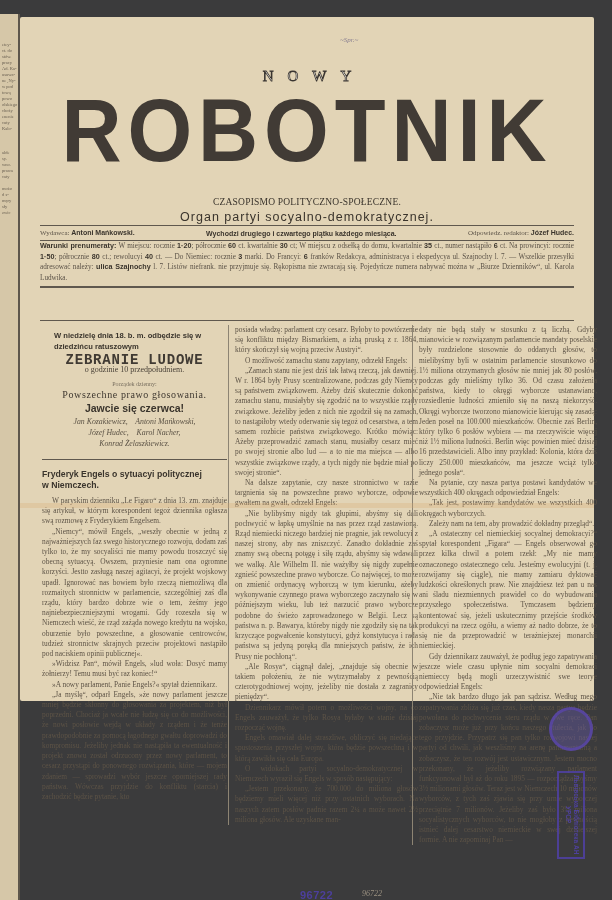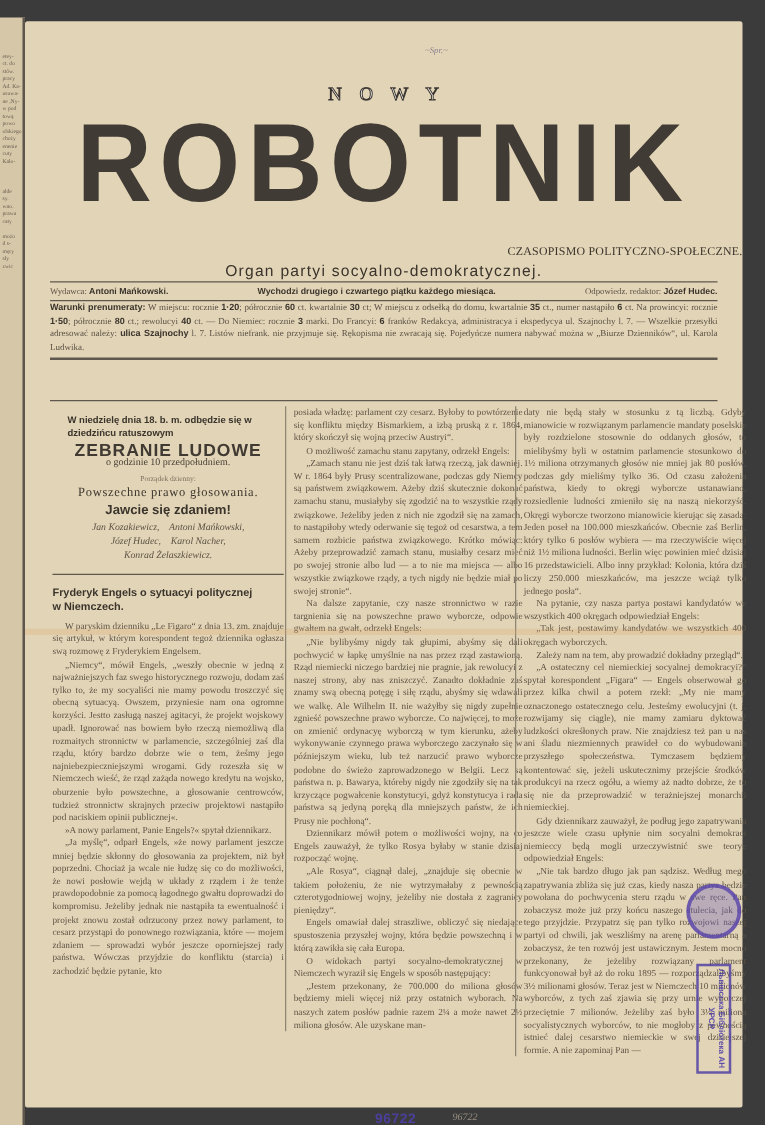--- a/index.html
+++ b/index.html
@@ -1,39 +1,39 @@
 <!DOCTYPE html>
 <html><head>
 <meta charset="utf-8">
 <style>
   html, body { margin:0; padding:0; }
   body { width:612px; height:900px; background:#3b3b3c; position:relative; overflow:hidden; font-family:"Liberation Serif", serif; }
   .prev-page { position:absolute; left:0; top:14px; width:18px; height:886px; background:#d6c7a8; border-right:2px solid #5d564c; overflow:hidden; }
   .prev-page .frag { font-size:4.5px; line-height:6px; color:#6a6052; padding:28px 1px 0 2px; white-space:pre-line; }
-  .page { position:absolute; left:20px; top:17px; width:574px; height:869px; background:#e2d4b6; border-radius:2px; color:#3a342c; }
+  .page { position:absolute; left:20px; top:17px; width:574px; height:684px; background:#e2d4b6; border-radius:2px; color:#3a342c; }
   .page::after { content:""; position:absolute; left:0; right:0; top:486px; height:5px; background:rgba(214,170,110,0.28); }
   .topline { position:absolute; left:20px; right:20px; top:23px; height:18px; display:flex; justify-content:space-between; align-items:center; font-family:"Liberation Sans", sans-serif; font-weight:bold; font-size:9px; color:#3a3530; border-bottom:1.5px solid #6b655a; padding-bottom:3px; }
   .nowy { position:absolute; left:0; right:0; top:51px; text-align:center; font-family:"Liberation Serif", serif; font-size:15px; letter-spacing:14px; color:#fdfbf6; -webkit-text-stroke:0.8px #3a3530; padding-left:14px; }
   .robotnik { position:absolute; left:0; right:0; top:64px; text-align:center; font-family:"Liberation Sans", sans-serif; font-weight:bold; font-size:84px; line-height:98px; color:#413b35; letter-spacing:6px; transform:scaleX(0.99) scaleY(1.06); }
-  .sub1 { position:absolute; left:0; right:0; top:180px; text-align:right; font-size:9.5px; color:#3a342c; letter-spacing:0.2px; }
+  .sub1 { position:absolute; left:0; right:0; top:180px; text-align:center; font-size:9.5px; color:#3a342c; letter-spacing:0.2px; }
   .sub2 { position:absolute; left:0; right:0; top:193px; text-align:center; font-family:"Liberation Sans", sans-serif; font-weight:normal; font-size:12.5px; color:#3a342c; letter-spacing:1px; }
   .infobar { position:absolute; left:20px; right:20px; top:208px; border-top:1.5px solid #5f584e; border-bottom:1px solid #5f584e; height:14px; display:flex; justify-content:space-between; align-items:center; font-size:7px; color:#5b5247; }
   .infobar b { font-family:"Liberation Sans", sans-serif; color:#3a342c; }
   .terms { position:absolute; left:20px; right:20px; top:224px; font-size:7.2px; line-height:10.5px; color:#5b5247; text-align:justify; border-bottom:2px solid #5f584e; padding-bottom:3px; }
   .terms b { font-family:"Liberation Sans", sans-serif; color:#3a342c; }
   .appeal { position:absolute; left:20px; right:20px; top:266px; text-align:center; font-family:"Liberation Sans", sans-serif; font-weight:bold; font-size:9.2px; line-height:19px; color:#3a342c; letter-spacing:0.3px; }
   .rule-top { position:absolute; left:20px; right:20px; top:303px; border-top:1.5px solid #5f584e; }
   .col { position:absolute; top:308px; font-size:7.4px; line-height:10.2px; color:#5d5346; text-align:justify; }
   .col1 { left:22px; width:185px; }
   .col2 { left:208px; width:183px; border-left:1px solid #8d8473; padding-left:6px; }
   .col3 { left:392px; width:178px; border-left:1px solid #8d8473; padding-left:6px; }
   .col p { margin:0; text-indent:10px; }
   .notice { text-align:center; color:#3a342c; padding-top:5px; }
   .notice .n1 { font-family:"Liberation Sans", sans-serif; font-weight:bold; font-size:7.6px; line-height:11px; text-align:left; padding-left:12px; }
-  .notice .n2 { font-family:Liberation Sans, sans-serif; font-weight:bold; font-size:14px; letter-spacing:0.8px; margin-top:3px; color:#403a33; }
+  .notice .n2 { font-family:Liberation Mono, monospace; font-weight:bold; font-size:14px; letter-spacing:0.8px; margin-top:3px; color:#403a33; }
   .notice .n3 { font-size:8px; color:#4a4238; }
   .notice .n4 { font-size:6px; color:#7a7060; margin-top:4px; }
   .notice .n5 { font-size:10px; letter-spacing:0.6px; color:#3e372f; }
   .notice .n6 { font-family:"Liberation Sans", sans-serif; font-weight:bold; font-size:7.5px; line-height:10px; text-align:left; margin-top:3px; }
   .notice .n6 .i { padding-left:20px; display:inline-block; }
   .notice .n7 { font-family:"Liberation Sans", sans-serif; font-weight:bold; font-size:10.5px; margin-top:3px; }
   .notice .sign { font-style:italic; font-size:7.8px; line-height:11px; color:#5a5144; margin-top:3px; }
   .sep { border-top:1.8px solid #5f584e; margin:10px 0 0 0; }
   .headline { text-align:left; font-family:"Liberation Sans", sans-serif; font-weight:bold; font-size:8.7px; line-height:11px; color:#3a342c; margin:9px 0 5px; }
   .stamp-round { position:absolute; left:549px; top:707px; width:38px; height:38px; border-radius:50%; border:3px solid rgba(90,70,170,0.8); background:rgba(110,95,190,0.35); }
@@ -121,46 +121,47 @@
 
   <div class="rule-top"></div>
 
   <div class="col col1">
     <div class="notice">
       <div class="n1">W niedzielę dnia 18. b. m. odbędzie się w dziedzińcu ratuszowym</div>
       <div class="n2">ZEBRANIE LUDOWE</div>
       <div class="n3">o godzinie 10 przedpołudniem.</div>
       <div class="n4">Porządek dzienny:</div>
       <div class="n5">Powszechne prawo głosowania.</div>
-      <div class="n7">Jawcie się zdaniem!</div>
+      <div class="n7">Jawcie się czerwca!</div>
       <div class="sign">
         <div style="white-space:pre">Jan Kozakiewicz,    Antoni Mańkowski,</div>
         <div style="white-space:pre">Józef Hudec,    Karol Nacher,</div>
         <div>Konrad Żelaszkiewicz.</div>
       </div>
     </div>
     <div class="sep"></div>
     <div class="headline">
       <div>Fryderyk Engels o sytuacyi politycznej</div>
       <div>w Niemczech.</div>
     </div>
     <p>W paryskim dzienniku „Le Figaro“ z dnia 13. zm. znajduje się artykuł, w którym korespondent tegoż dziennika ogłasza swą rozmowę z Fryderykiem Engelsem.</p>
     <p>„Niemcy“, mówił Engels, „weszły obecnie w jedną z najważniejszych faz swego historycznego rozwoju, dodam zaś tylko to, że my socyaliści nie mamy powodu troszczyć się obecną sytuacyą. Owszem, przyniesie nam ona ogromne korzyści. Jestto zasługą naszej agitacyi, że projekt wojskowy upadł. Ignorować nas bowiem było rzeczą niemożliwą dla rozmaitych stronnictw w parlamencie, szczególniej zaś dla rządu, który bardzo dobrze wie o tem, żeśmy jego najniebezpieczniejszymi wrogami. Gdy rozeszła się w Niemczech wieść, że rząd zażąda nowego kredytu na wojsko, oburzenie było powszechne, a głosowanie centrowców, tudzież stronnictw skrajnych przeciw projektowi nastąpiło pod naciskiem opinii publicznej«.</p>
+    <p>»Widzisz Pan“, mówił Engels, »lud woła: Dosyć mamy żołnierzy! Temu musi być raz koniec!“</p>
     <p>»A nowy parlament, Panie Engels?« spytał dziennikarz.</p>
     <p>„Ja myślę“, odparł Engels, »że nowy parlament jeszcze mniej będzie skłonny do głosowania za projektem, niż był poprzedni. Chociaż ja wcale nie łudzę się co do możliwości, że nowi posłowie wejdą w układy z rządem i że tenże prawdopodobnie za pomocą łagodnego gwałtu doprowadzi do kompromisu. Jeżeliby jednak nie nastąpiła ta ewentualność i projekt znowu został odrzucony przez nowy parlament, to cesarz przystąpi do ponownego rozwiązania, które — mojem zdaniem — sprowadzi wybór jeszcze oporniejszej rady państwa. Wówczas przyjdzie do konfliktu (starcia) i zachodzić będzie pytanie, kto</p>
   </div>
 
   <div class="col col2">
     <p style="text-indent:0">posiada władzę: parlament czy cesarz. Byłoby to powtórzenie się konfliktu między Bismarkiem, a izbą pruską z r. 1864, który skończył się wojną przeciw Austryi“.</p>
     <p>O możliwość zamachu stanu zapytany, odrzekł Engels:</p>
     <p>„Zamach stanu nie jest dziś tak łatwą rzeczą, jak dawniej. W r. 1864 były Prusy scentralizowane, podczas gdy Niemcy są państwem związkowem. Ażeby dziś skutecznie dokonać zamachu stanu, musiałyby się zgodzić na to wszystkie rządy związkowe. Jeżeliby jeden z nich nie zgodził się na zamach, to nastąpiłoby wtedy oderwanie się tegoż od cesarstwa, a tem samem rozbicie państwa związkowego. Krótko mówiąc: Ażeby przeprowadzić zamach stanu, musiałby cesarz mieć po swojej stronie albo lud — a to nie ma miejsca — albo wszystkie związkowe rządy, a tych nigdy nie będzie miał po swojej stronie“.</p>
     <p>Na dalsze zapytanie, czy nasze stronnictwo w razie targnienia się na powszechne prawo wyborcze, odpowie gwałtem na gwałt, odrzekł Engels:</p>
     <p>„Nie bylibyśmy nigdy tak głupimi, abyśmy się dali pochwycić w łapkę umyślnie na nas przez rząd zastawioną. Rząd niemiecki niczego bardziej nie pragnie, jak rewolucyi z naszej strony, aby nas zniszczyć. Zanadto dokładnie zaś znamy swą obecną potęgę i siłę rządu, abyśmy się wdawali we walkę. Ale Wilhelm II. nie ważyłby się nigdy zupełnie zgnieść powszechne prawo wyborcze. Co najwięcej, to może on zmienić ordynacyę wyborczą w tym kierunku, ażeby wykonywanie czynnego prawa wyborczego zaczynało się w późniejszym wieku, lub też narzucić prawo wyborcze podobne do świeżo zaprowadzonego w Belgii. Lecz są państwa n. p. Bawarya, któreby nigdy nie zgodziły się na tak krzyczące pogwałcenie konstytucyi, gdyż konstytucya i rada państwa są jedyną poręką dla mniejszych państw, że ich Prusy nie pochłoną“.</p>
+    <p>„Ale Rosya“, ciągnął dalej, „znajduje się obecnie w takiem położeniu, że nie wytrzymałaby z pewnością czterotygodniowej wojny, jeżeliby nie dostała z zagranicy pieniędzy“.</p>
     <p>Dziennikarz mówił potem o możliwości wojny, na co Engels zauważył, że tylko Rosya byłaby w stanie dzisiaj rozpocząć wojnę.</p>
-    <p>„Ale Rosya“, ciągnął dalej, „znajduje się obecnie w takiem położeniu, że nie wytrzymałaby z pewnością czterotygodniowej wojny, jeżeliby nie dostała z zagranicy pieniędzy“.</p>
     <p>Engels omawiał dalej straszliwe, obliczyć się niedające spustoszenia przyszłej wojny, która będzie powszechną i w którą zawikła się cała Europa.</p>
     <p>O widokach partyi socyalno-demokratycznej w Niemczech wyraził się Engels w sposób następujący:</p>
     <p>„Jestem przekonany, że 700.000 do miliona głosów będziemy mieli więcej niż przy ostatnich wyborach. Na naszych zatem posłów padnie razem 2¼ a może nawet 2½ miliona głosów. Ale uzyskane man-</p>
   </div>
 
   <div class="col col3">
     <p style="text-indent:0">daty nie będą stały w stosunku z tą liczbą. Gdyby mianowicie w rozwiązanym parlamencie mandaty poselskie były rozdzielone stosownie do oddanych głosów, to mielibyśmy byli w ostatnim parlamencie stosunkowo do 1½ miliona otrzymanych głosów nie mniej jak 80 posłów, podczas gdy mieliśmy tylko 36. Od czasu założenia państwa, kiedy to okręgi wyborcze ustanawiano, rozsiedlenie ludności zmieniło się na naszą niekorzyść. Okręgi wyborcze tworzono mianowicie kierując się zasadą: Jeden poseł na 100.000 mieszkańców. Obecnie zaś Berlin, który tylko 6 posłów wybiera — ma rzeczywiście więcej niż 1½ miliona ludności. Berlin więc powinien mieć dzisiaj 16 przedstawicieli. Albo inny przykład: Kolonia, która dziś liczy 250.000 mieszkańców, ma jeszcze wciąż tylko jednego posła“.</p>
     <p>Na pytanie, czy nasza partya postawi kandydatów we wszystkich 400 okręgach odpowiedział Engels:</p>
     <p>„Tak jest, postawimy kandydatów we wszystkich 400 okręgach wyborczych.</p>
     <p>Zależy nam na tem, aby prowadzić dokładny przegląd“.</p>

